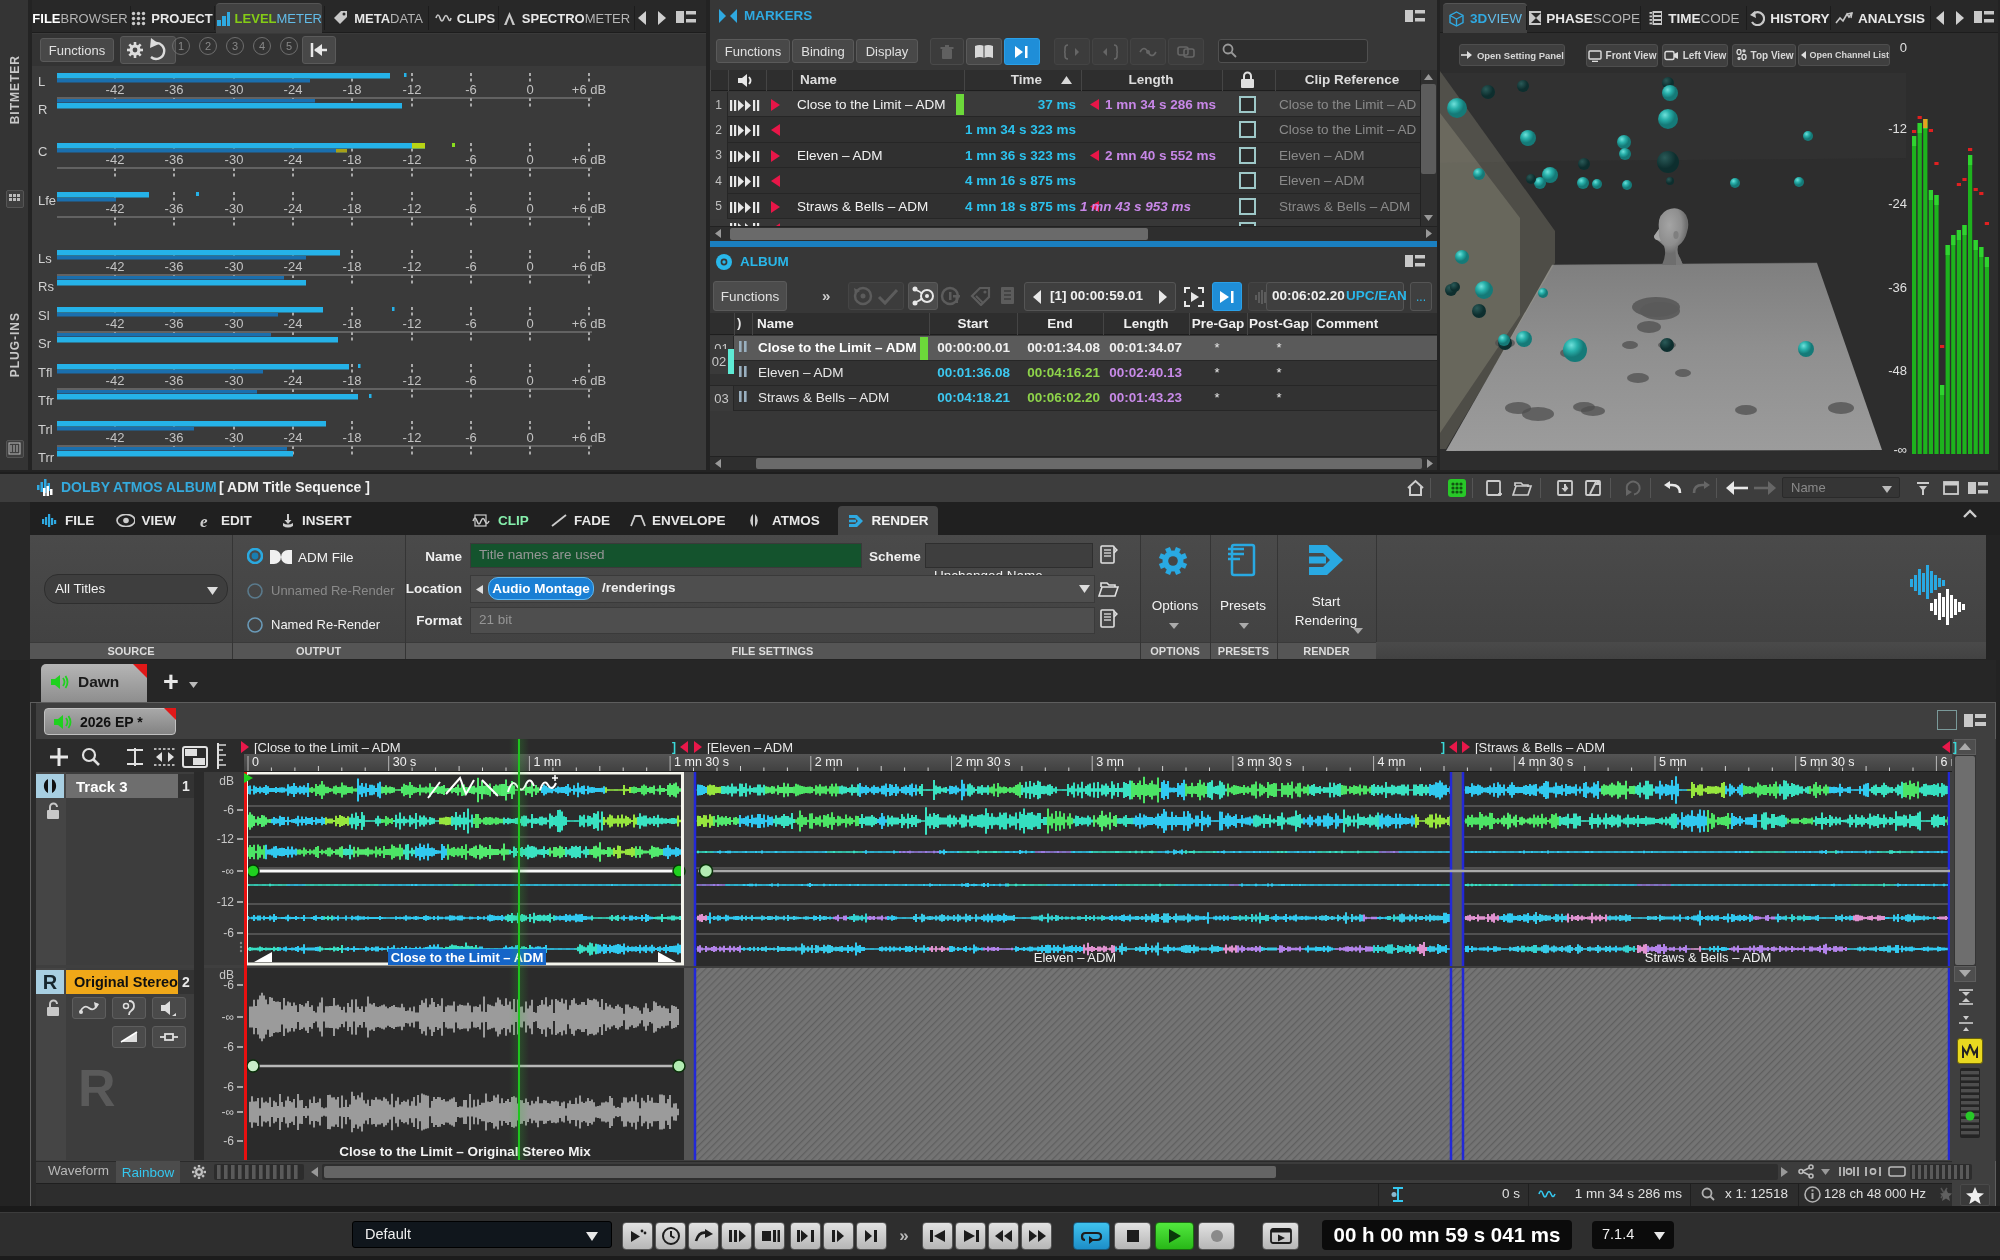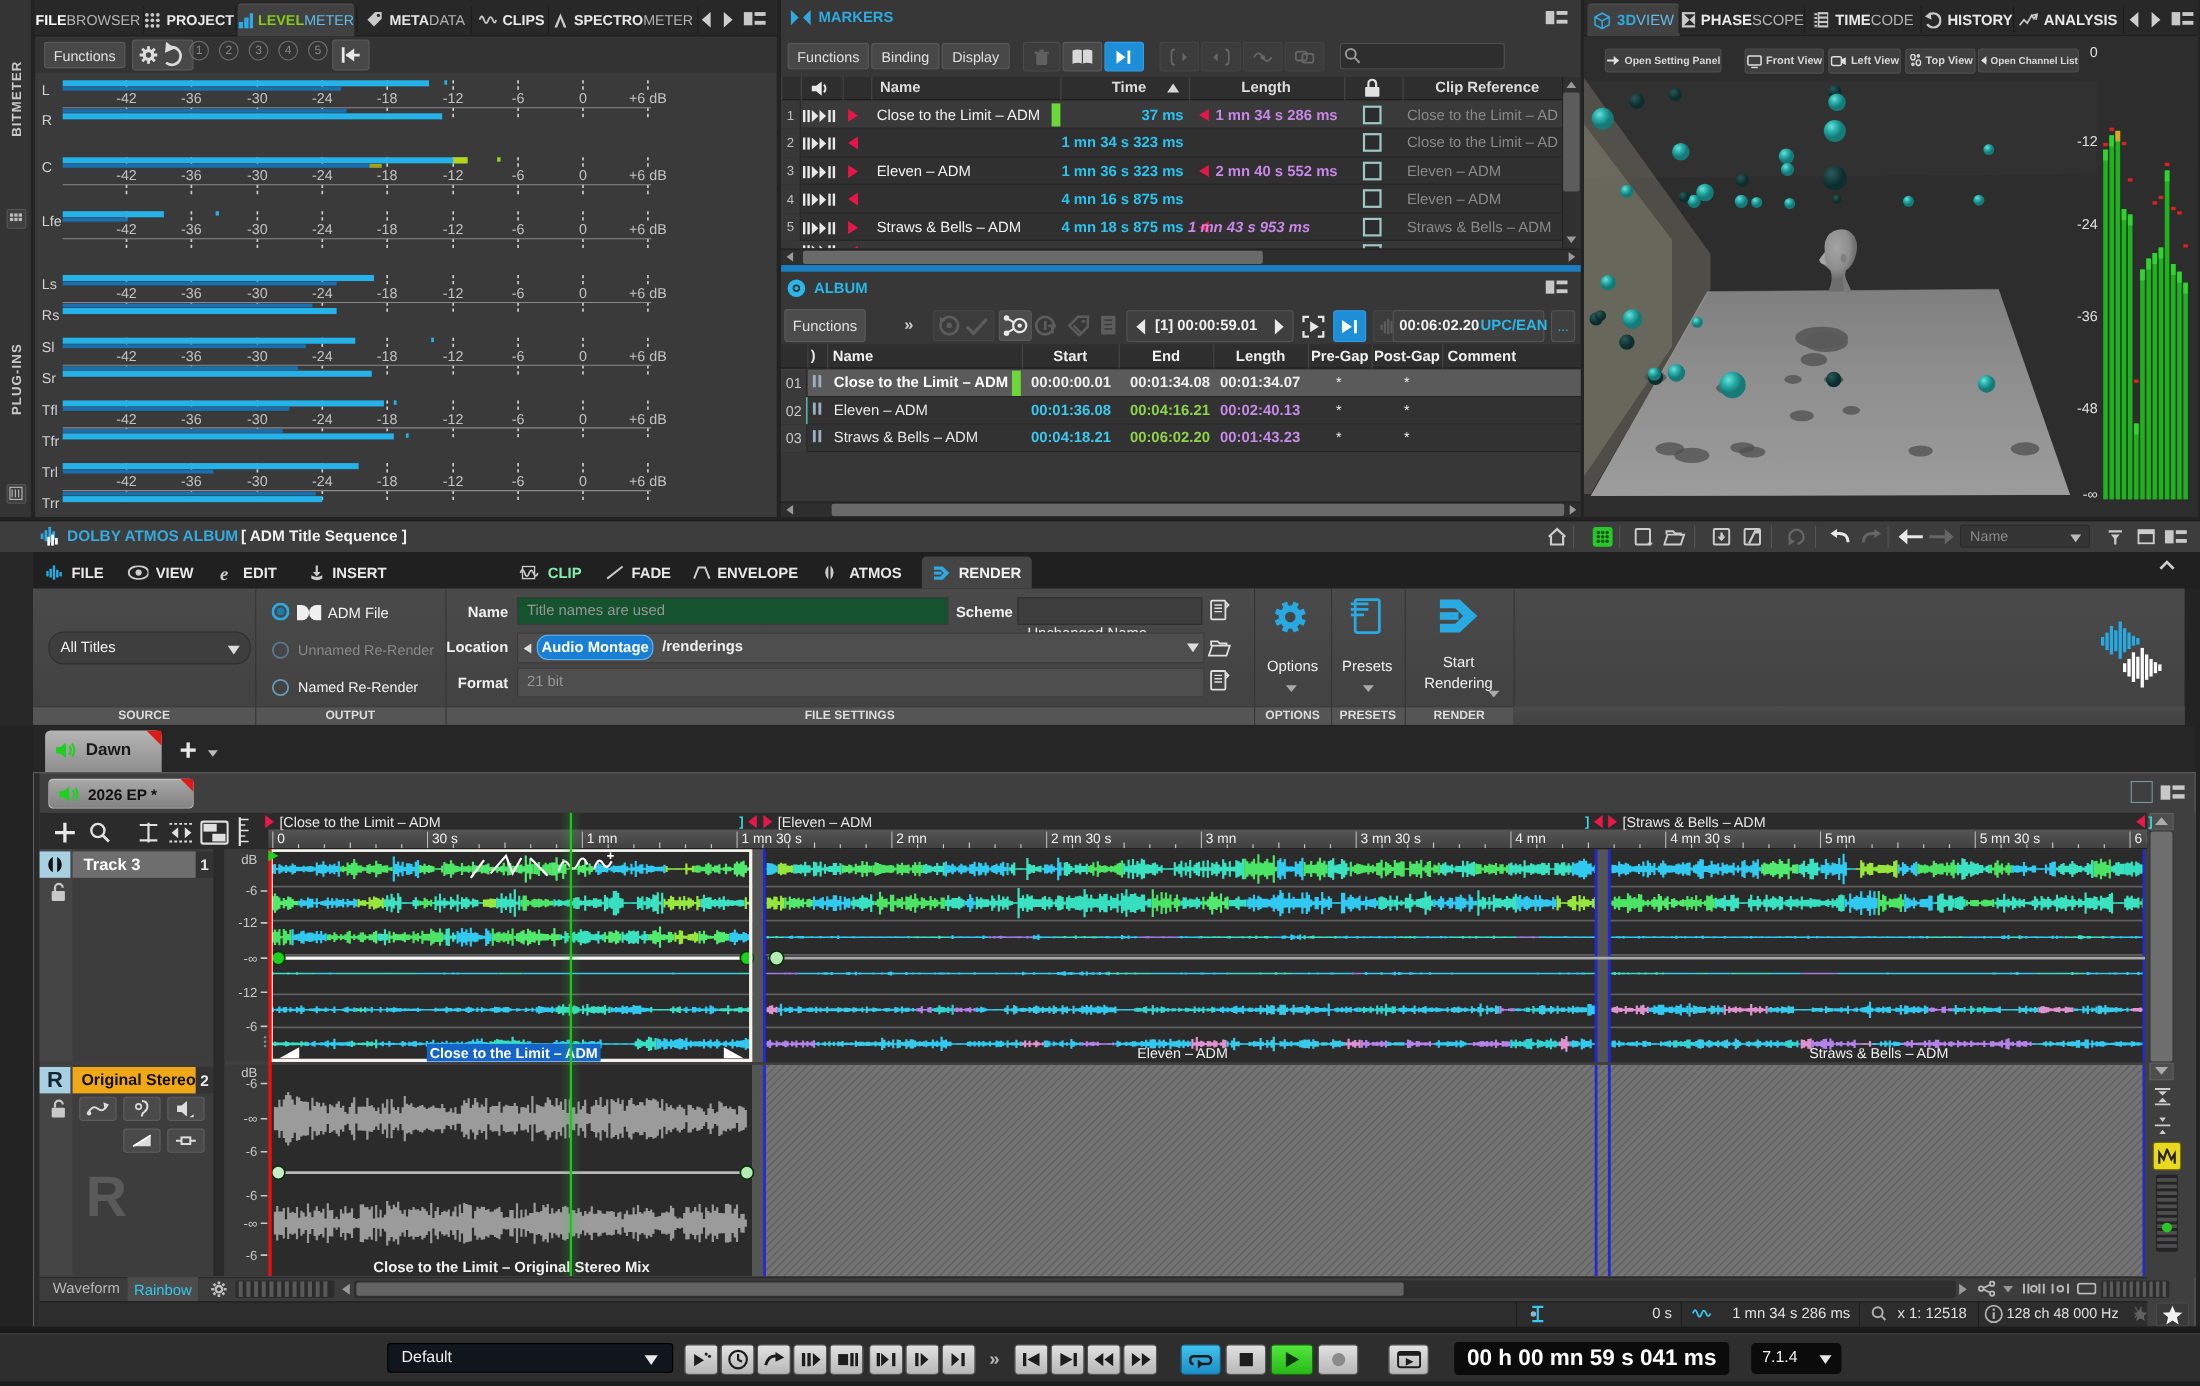--- a/index.html
+++ b/index.html
@@ -783,21 +783,21 @@
     </svg>
   </div>
 <div class="abs" style="left:758px;top:340px;width:170px;height:17px;color:#fff;font-weight:bold;font-size:13.5px;white-space:nowrap;">Close to the Limit – ADM</div>
 <div class="abs" style="left:920px;top:337px;width:8px;height:23px;background:#6cd83a;"></div>
 <div class="abs" style="left:930px;top:340px;width:80px;height:17px;color:#f0f0f0;font-size:13.5px;font-weight:bold;text-align:right;">00:00:00.01</div>
 <div class="abs" style="left:1020px;top:340px;width:80px;height:17px;color:#f0f0f0;font-size:13.5px;font-weight:bold;text-align:right;">00:01:34.08</div>
 <div class="abs" style="left:1102px;top:340px;width:80px;height:17px;color:#f0f0f0;font-size:13.5px;font-weight:bold;text-align:right;">00:01:34.07</div>
 <div class="abs" style="left:1188px;top:340px;width:58px;height:17px;color:#e8e8e8;font-size:13px;text-align:center;">*</div>
 <div class="abs" style="left:1248px;top:340px;width:62px;height:17px;color:#e8e8e8;font-size:13px;text-align:center;">*</div>
 <div class="abs" style="left:710px;top:361px;width:727px;height:25px;background:#323232;border-bottom:1px solid #262626;"></div>
-<div class="abs" style="left:710px;top:361px;width:24px;height:25px;background:#3a3a3a;border-right:1px solid #5eead4;color:#c8c8c8;font-size:13px;display:flex;align-items:center;justify-content:center;">02</div>
+<div class="abs" style="left:710px;top:349px;width:24px;height:25px;background:#3a3a3a;border-right:6px solid #5eead4;color:#c8c8c8;font-size:13px;display:flex;align-items:center;justify-content:center;">02</div>
 <div class="abs" style="left:738px;top:365px;width:10px;height:14px;">
     <svg width="10" height="14">
       <rect x="1" y="1" width="2.6" height="11" fill="#9ab0c0"></rect>
       <rect x="6" y="1" width="2.6" height="11" fill="#9ab0c0"></rect>
     </svg>
   </div>
 <div class="abs" style="left:758px;top:365px;width:170px;height:17px;color:#e8e8e8;font-size:13.5px;white-space:nowrap;">Eleven – ADM</div>
 <div class="abs" style="left:930px;top:365px;width:80px;height:17px;color:#3cc8f0;font-size:13.5px;font-weight:bold;text-align:right;">00:01:36.08</div>
 <div class="abs" style="left:1020px;top:365px;width:80px;height:17px;color:#8ed44a;font-size:13.5px;font-weight:bold;text-align:right;">00:04:16.21</div>
 <div class="abs" style="left:1102px;top:365px;width:80px;height:17px;color:#c88ae8;font-size:13.5px;font-weight:bold;text-align:right;">00:02:40.13</div>

